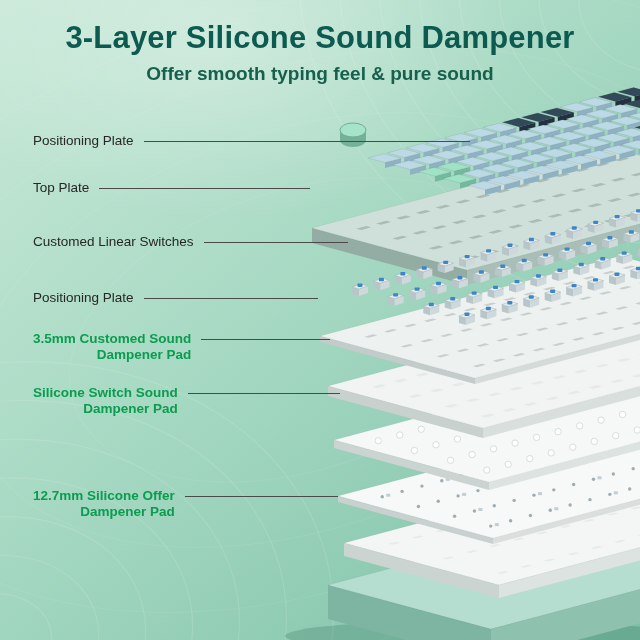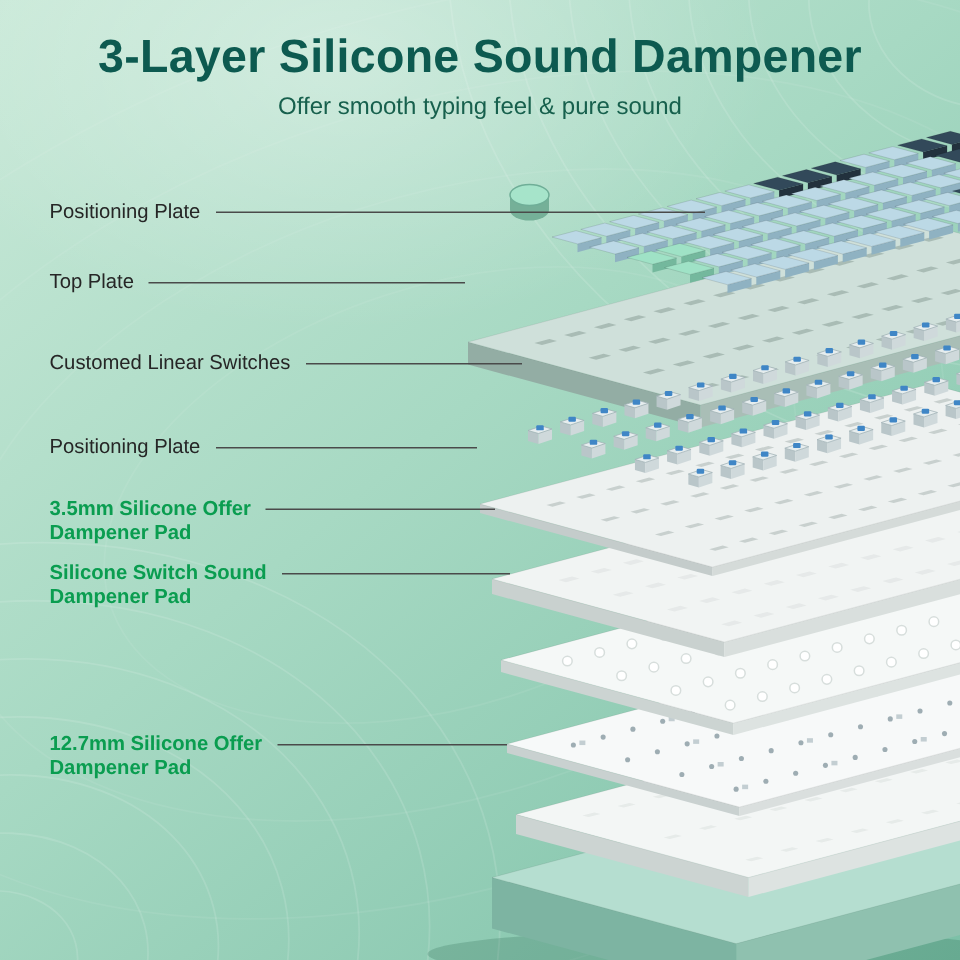--- a/index.html
+++ b/index.html
@@ -15,43 +15,43 @@
   }
   #kb-svg{position:absolute;left:0;top:0;z-index:1;}
   .header{
     position:absolute;left:0;top:20px;width:640px;text-align:center;z-index:3;
   }
   .header h1{
     margin:0;font-size:31px;font-weight:700;letter-spacing:0.2px;
     color:var(--c-title,#0d5a50);
   }
   .header .subtitle{
-    margin:7px 0 0 0;font-size:16px;font-weight:400;
+    margin:7px 0 0 0;font-size:19px;font-weight:700;
     color:var(--c-subtitle,#17604d);
   }
-  .callouts{position:absolute;inset:0;z-index:2;}
+  .callouts{position:absolute;inset:0;z-index:2;text-align:right;}
   .callout-row{
     position:absolute;left:33px;display:flex;align-items:flex-start;
   }
   .label-text{
     font-size:13.5px;line-height:16px;white-space:pre-line;
     color:var(--c-label,#262626);
   }
   .callout-row.highlight .label-text{
     color:var(--c-highlight-green,#0a9d50);font-weight:700;
   }
   .callout-line{
     flex:1;height:1px;background:#4a4a4a;margin-left:10px;margin-top:8px;
   }
   .r0{top:133px;width:437px}
   .r1{top:180px;width:277px}
   .r2{top:234px;width:315px}
   .r3{top:290px;width:285px}
   .r4{top:331px;width:297px}
-  .r5{top:374px;width:307px}
+  .r5{top:385px;width:307px}
   .r6{top:447px;width:319px}
   .r7{top:488px;width:305px}
 </style>
 </head>
 <body>
 
 <div class="canvas">
 
   <svg id="kb-svg" width="640" height="640" viewBox="0 0 640 640">
       <ellipse cx="650" cy="10" rx="72" ry="60" fill="none" stroke="#ffffff" stroke-opacity="0.13" stroke-width="1.2" transform="rotate(20 650 10)"></ellipse>
@@ -809,21 +809,21 @@
     </div>
       <div class="callout-row r1">
       <span class="label-text">Top Plate</span>
       <span class="callout-line"></span>
     </div>
       <div class="callout-row r3">
       <span class="label-text">Positioning Plate</span>
       <span class="callout-line"></span>
     </div>
       <div class="callout-row r4 highlight">
-      <span class="label-text">3.5mm Silicone Offer
+      <span class="label-text">3.5mm Customed Sound
 Dampener Pad</span>
       <span class="callout-line"></span>
     </div>
       <div class="callout-row r5 highlight">
       <span class="label-text">Silicone Switch Sound
 Dampener Pad</span>
       <span class="callout-line"></span>
     </div>
       <div class="callout-row r7 highlight">
       <span class="label-text">12.7mm Silicone Offer

